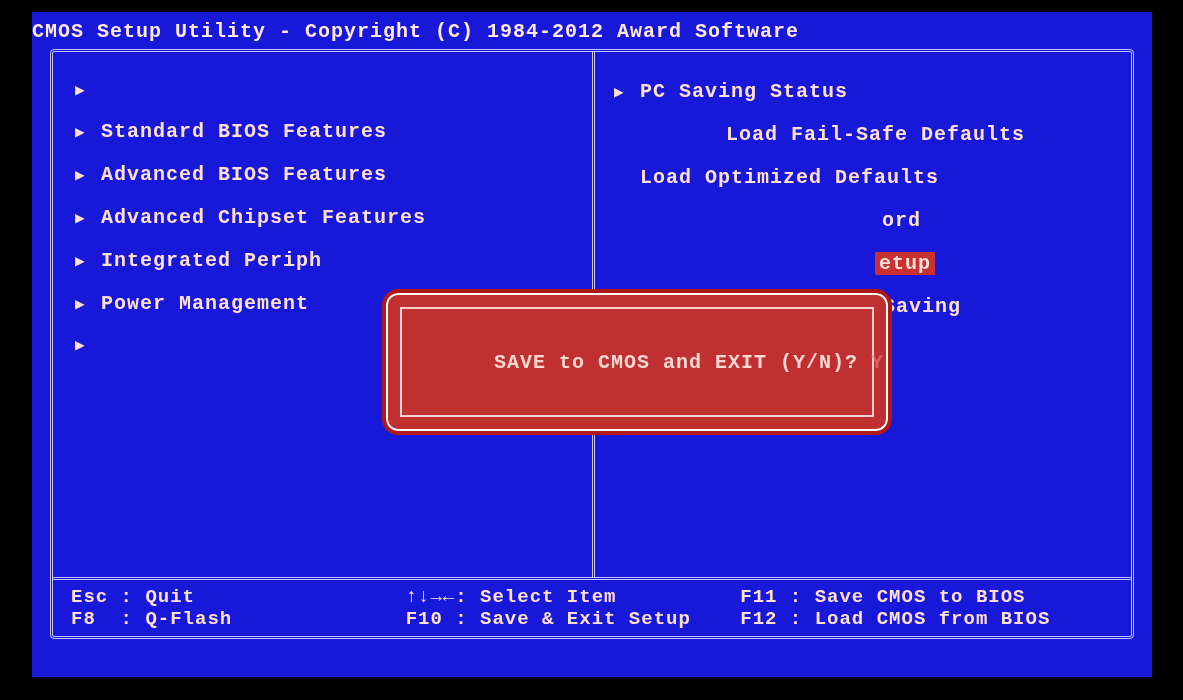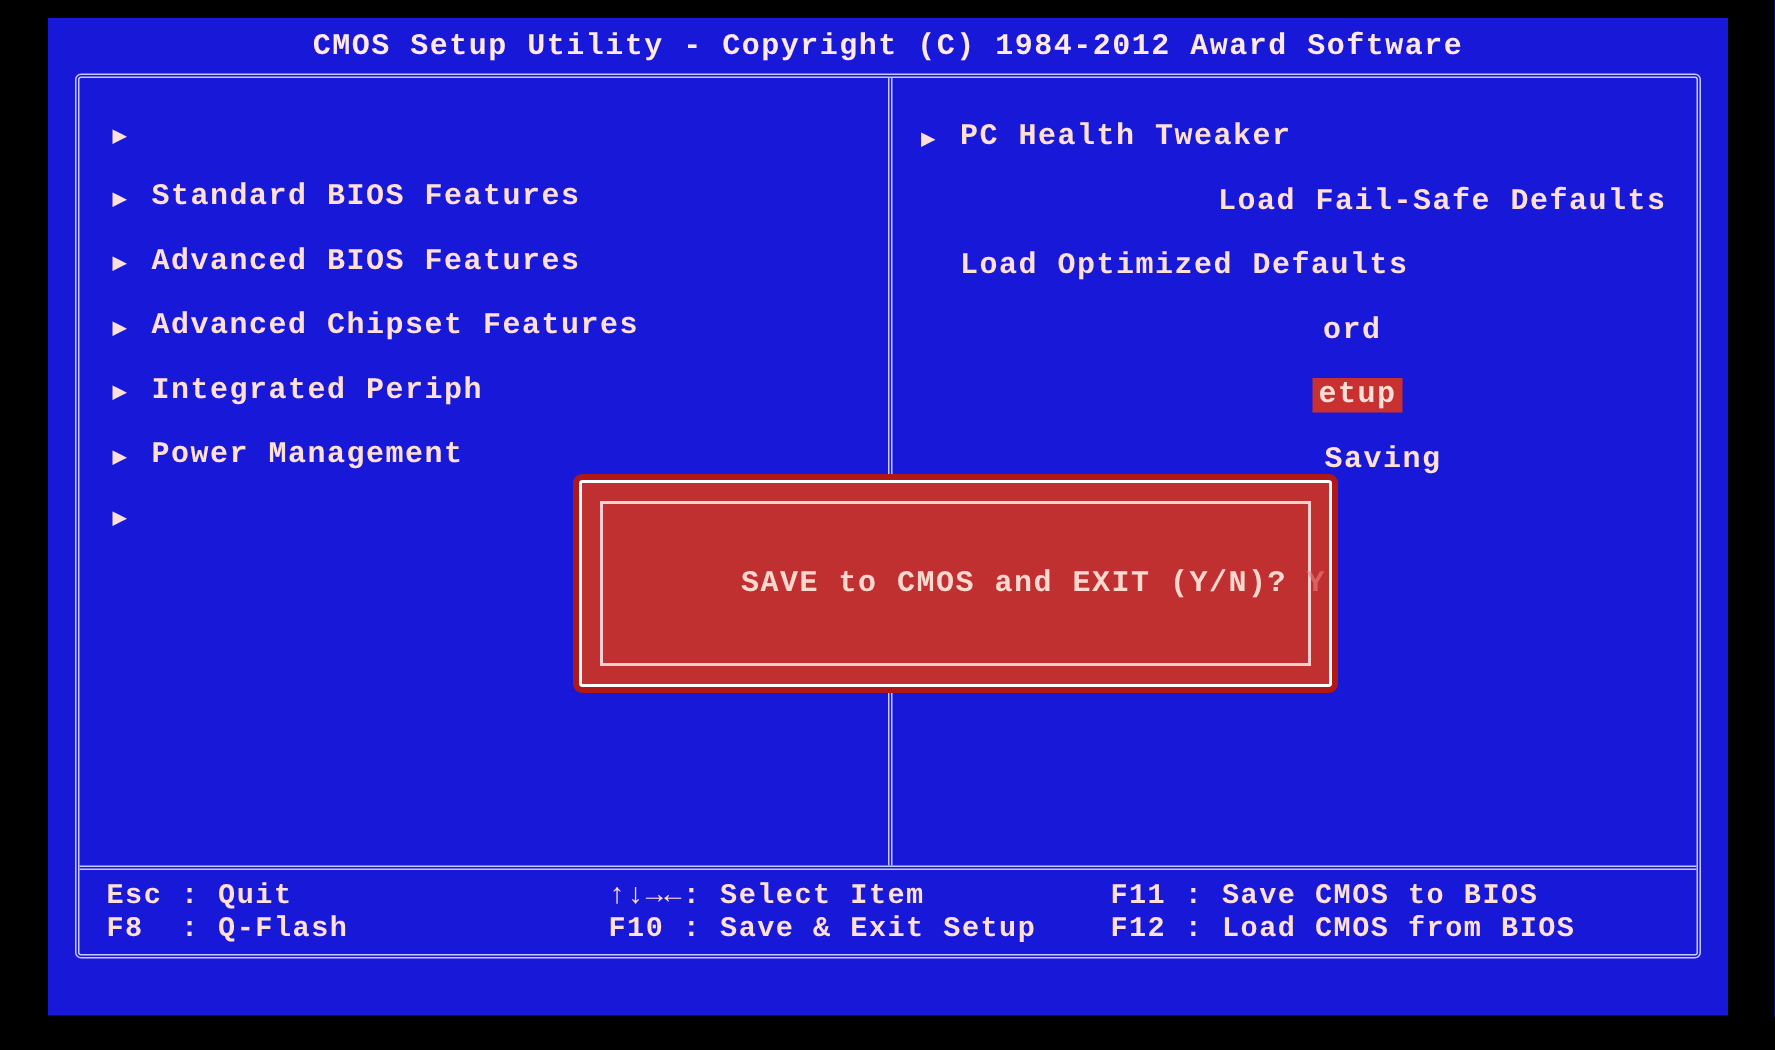--- a/index.html
+++ b/index.html
@@ -17,21 +17,21 @@
       left: 32px;
       top: 12px;
       width: 1120px;
       height: 665px;
       background: #1818d8;
       color: #fff;
       font-size: 20px;
       letter-spacing: 1px;
     }
     .title {
-      text-align: center;
+      text-align: left;
       padding: 8px 0 6px 0;
       color: #ffe8e8;
       font-size: 20px;
     }
     .main-box {
       margin: 0 18px;
       border: 3px double #c8c8ff;
       border-radius: 4px;
       height: 590px;
       display: flex;
@@ -86,25 +86,25 @@
       display: inline-block;
     }
     .highlight-tail {
       background: #c93030;
       padding: 0 4px;
     }
     
     .dialog-outer {
       position: absolute;
       left: 350px;
-      top: 304px;
+      top: 277px;
       width: 510px;
       height: 146px;
       border: 4px solid #b01818;
-      border-radius: 6px;
+      border-radius: 16px;
       background: #c03030;
       box-shadow: 0 0 0 2px #fff inset;
     }
     .dialog-inner {
       position: absolute;
       left: 14px; right: 14px; top: 14px; bottom: 14px;
       border: 2px solid #f8d0d0;
       display: flex;
       align-items: center;
       justify-content: center;
@@ -155,25 +155,25 @@
         </div>
         <div class="item">
           <span class="tri">▶</span>
         </div>
       </div>
 
       <div class="col">
         <div class="item" style="justify-content:space-between">
           <span style="display:flex;gap:10px;align-items:center">
             <span class="tri">▶</span>
-            <span>PC Health Tweaker</span>
+            <span>PC Saving Status</span>
           </span>
           <span class="right-tail"></span>
         </div>
-        <div class="item" style="justify-content:flex-end">
+        <div class="item" style="justify-content:center">
           <span style="display:flex;gap:10px;align-items:center">
             <span class="tri hidden">▶</span>
             <span>Load Fail-Safe Defaults</span>
           </span>
           <span class="right-tail"></span>
         </div>
         <div class="item" style="justify-content:space-between">
           <span style="display:flex;gap:10px;align-items:flex-start">
             <span class="tri hidden">▶</span>
             <span>Load Optimized Defaults</span>

